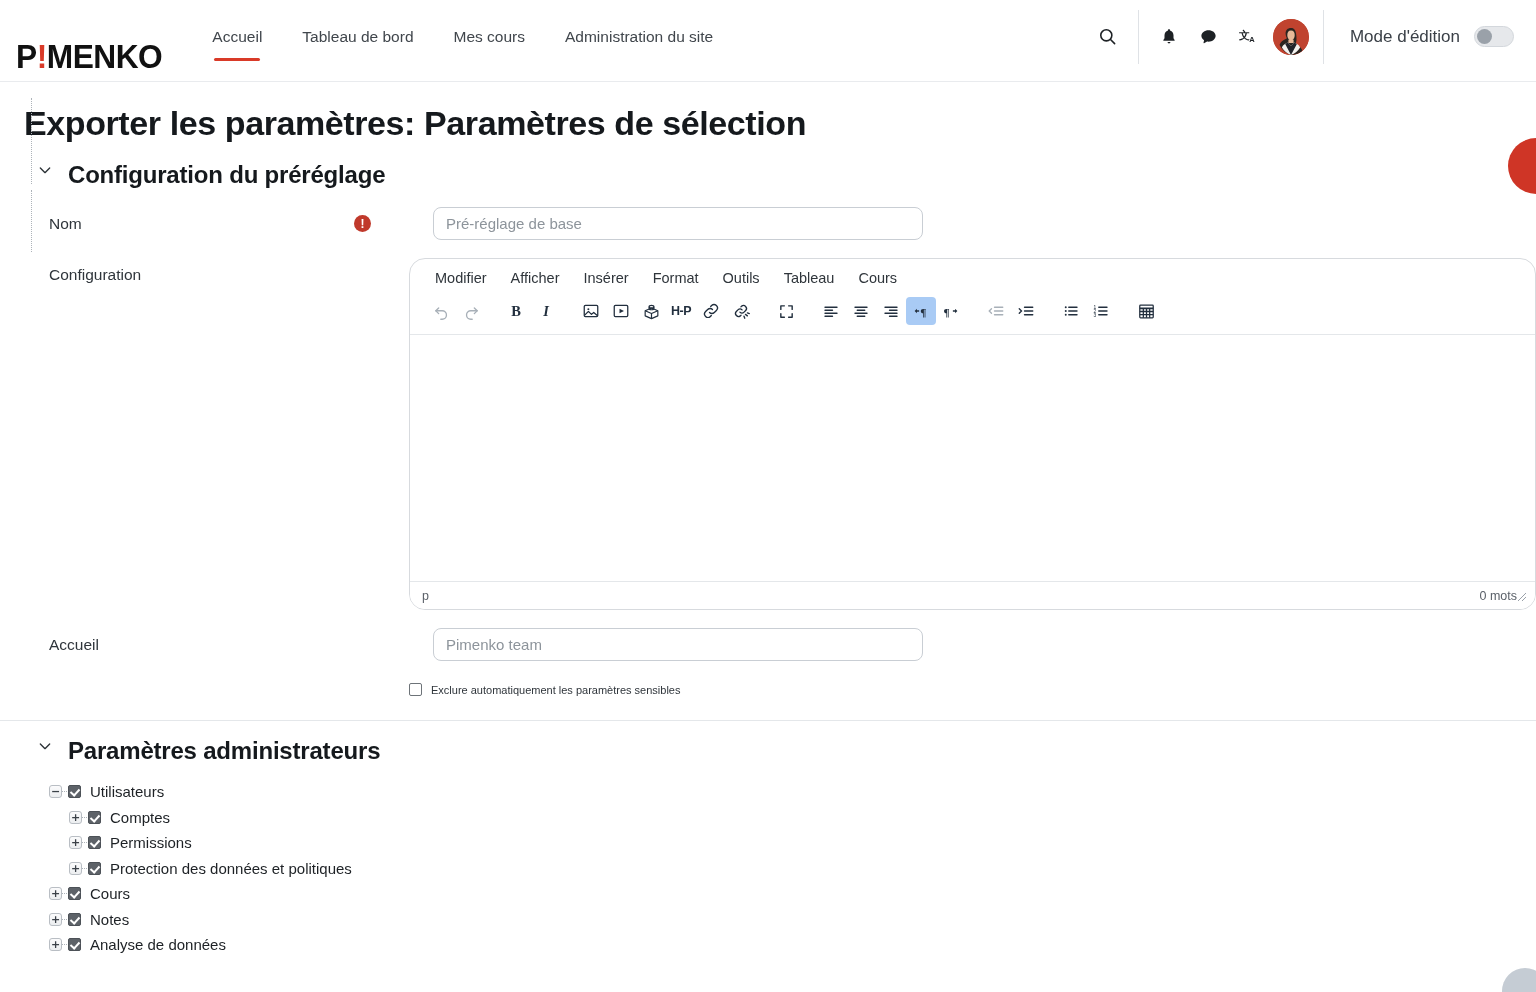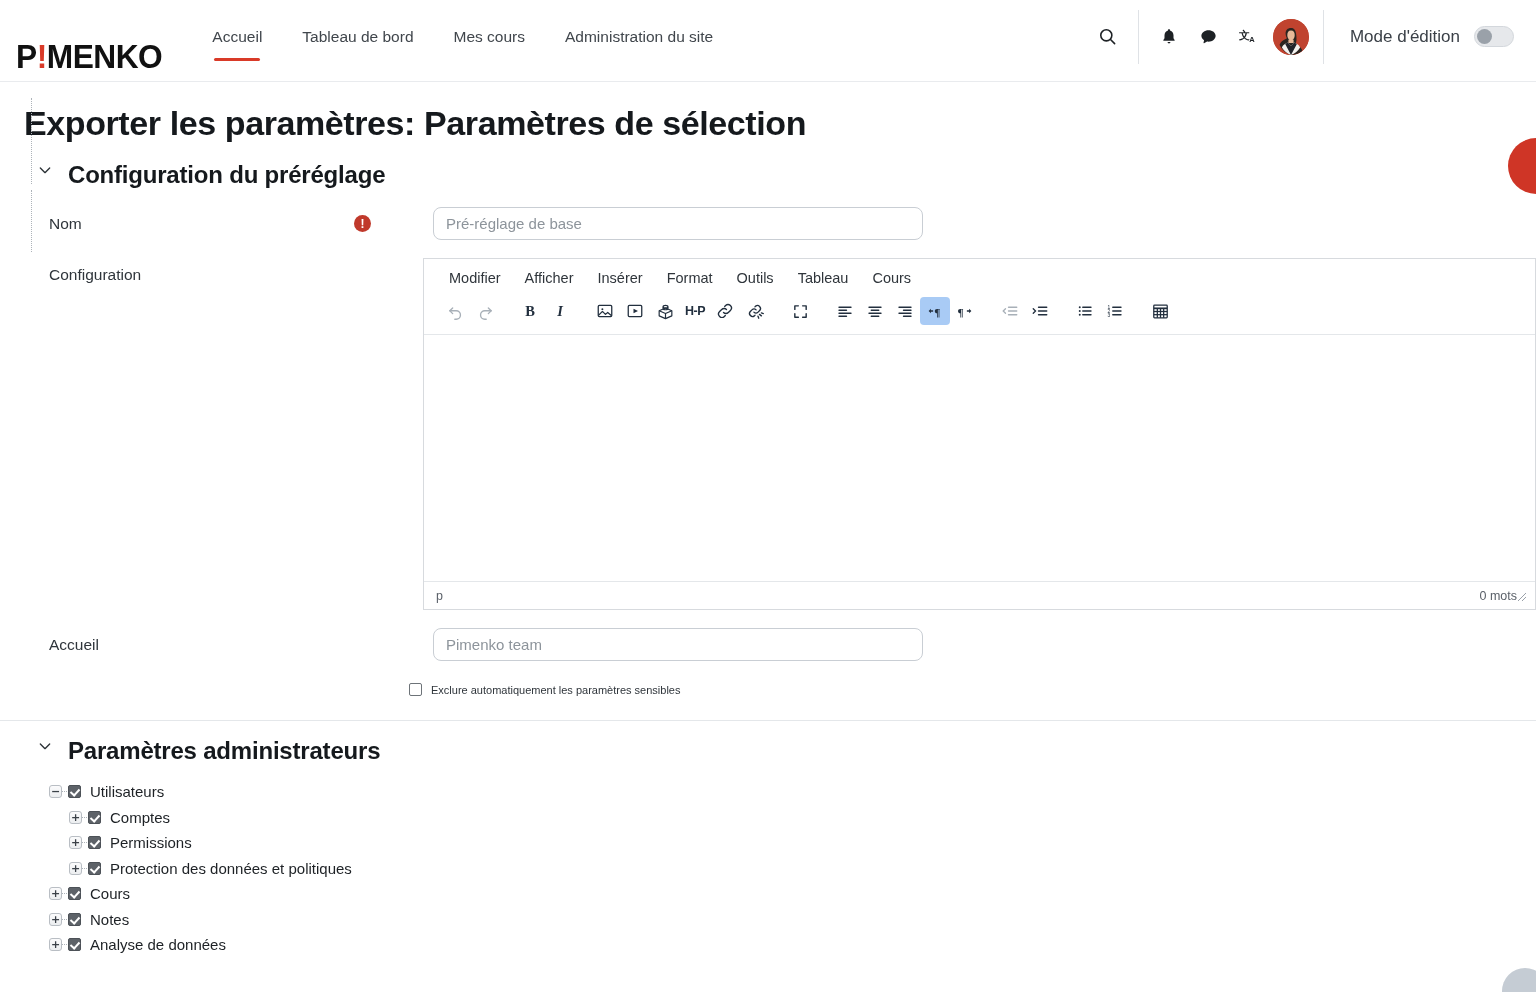--- a/index.html
+++ b/index.html
@@ -196,24 +196,23 @@
     background: #fff;
     outline: none;
     margin-left: 24px;
   }
   .txtinput::placeholder { color: #8d949b; }
 
   
   .editor {
     width: 1150px;
     border: 1px solid #d7dade;
-    border-radius: 0;
+    border-radius: 16px;
     background: #fff;
     overflow: hidden;
-    margin-left: 14px;
   }
   .ed-menubar {
     display: flex;
     align-items: center;
     gap: 6px;
     padding: 8px 12px 4px 16px;
   }
   .ed-menu {
     font-size: 14.5px;
     color: #2f353b;

